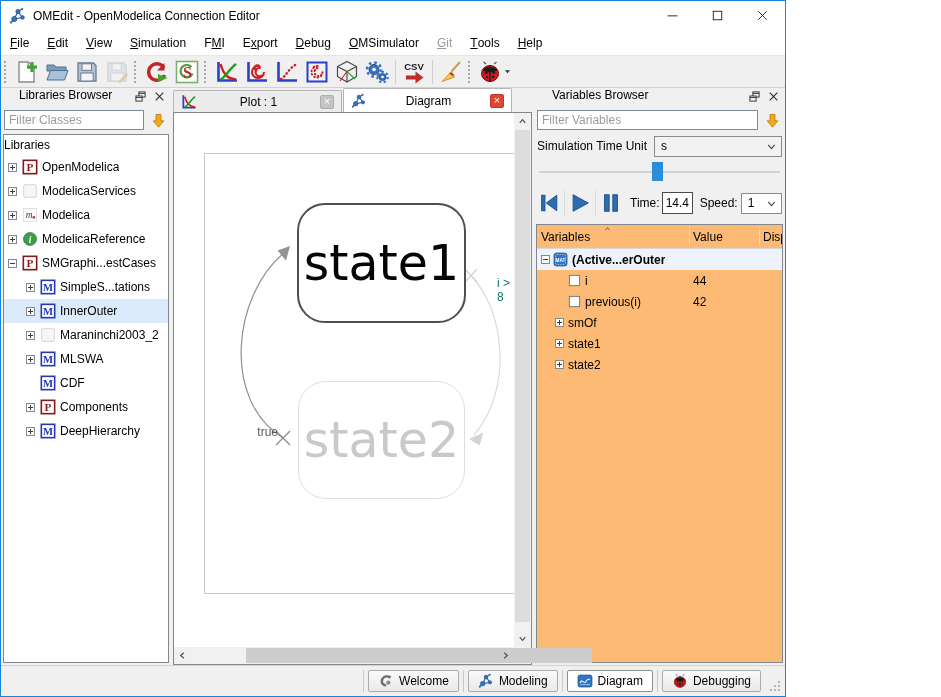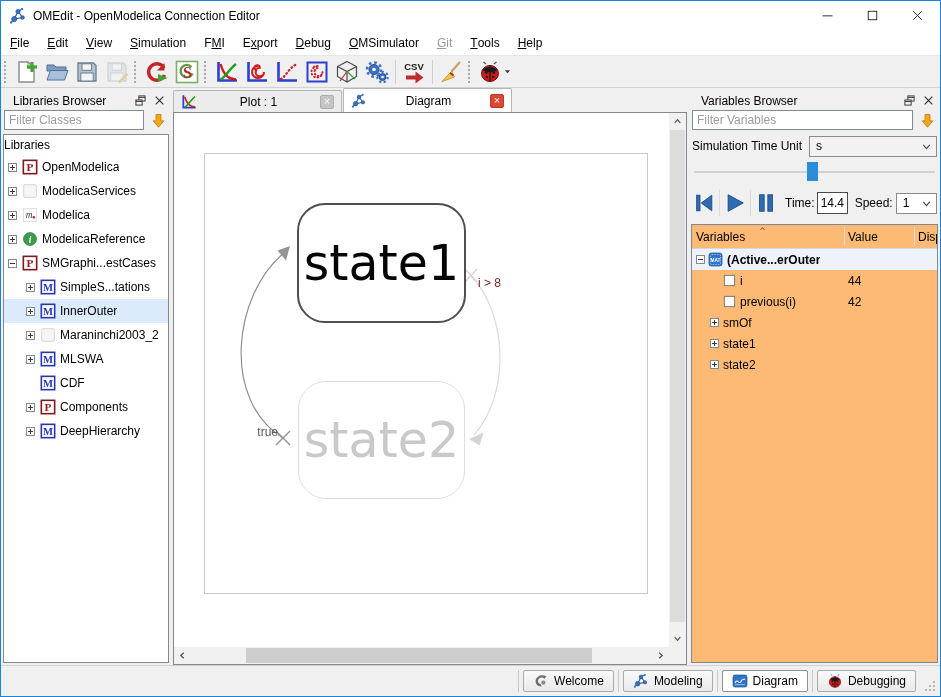--- a/index.html
+++ b/index.html
@@ -2,21 +2,21 @@
 <html style="--win-border: #1883d7; --sel: #dcebfb; --slider: #2b8dd9; --tabclose: #e0452f; --state-on: #4f4f4f; --state-off: #c9c9c9;"><head>
 <meta charset="utf-8">
 <style>
   *{box-sizing:border-box;margin:0;padding:0}
   html,body{width:941px;height:697px}
   body{font-family:"Liberation Sans",sans-serif;font-size:12px;color:#000;background:#fff}
   u{text-decoration:underline}
   .ic{display:inline-block;line-height:0;flex:none}
   .ic svg{width:100%;height:100%;display:block}
 
-  .window{width:941px;height:697px;border:1px solid var(--win-border,#1883d7);display:flex;flex-direction:column;background:#f0f0f0;position:relative;overflow:hidden}
+  .window{width:786px;height:697px;border:1px solid var(--win-border,#1883d7);display:flex;flex-direction:column;background:#f0f0f0;position:relative;overflow:hidden}
 
   
   .titlebar{flex:0 0 29px;background:#fff;display:flex;align-items:center}
   .titlebar .logo{width:18px;height:18px;margin:0 6px 0 8px}
   .titlebar .title{font-size:12px}
   .win-controls{margin-left:auto;display:flex;height:100%}
   .win-btn{width:45px;height:100%;display:flex;align-items:center;justify-content:center}
   .win-btn .ic{width:17px;height:17px}
 
   
@@ -35,21 +35,21 @@
   .tb-btn.dis{opacity:.45}
   .tb-btn.wide{width:auto;padding:0 2px}
 
   
   .main{flex:1;display:flex;min-height:0}
   .panel{display:flex;flex-direction:column;min-height:0}
   .panel.left{flex:0 0 170px;width:170px}
   .panel.right{flex:0 0 251px;width:251px}
   .center{flex:1;display:flex;flex-direction:column;margin:0 2px;min-width:0}
 
-  .dock-title{flex:0 0 20px;display:flex;align-items:flex-end;padding:0 4px 0 12px}
+  .dock-title{flex:0 0 20px;display:flex;align-items:flex-start;padding:0 4px 0 18px}
   .dock-title .t{flex:1;white-space:nowrap;overflow:hidden}
   .dock-btn{width:16px;height:16px;display:flex;align-items:center;justify-content:center;margin-left:3px}
   .dock-btn .ic{width:13px;height:13px}
 
   .filter-row{flex:0 0 24px;display:flex;align-items:center;padding:0 3px;gap:4px}
   .filter-input{flex:1;height:20px;border:1px solid #7e8b99;padding:0 4px;font:12px "Liberation Sans",sans-serif;min-width:0;background:#fff}
   .filter-input::placeholder{color:#9b9b9b}
   .arrow-btn{width:20px;height:20px;border:none;background:transparent;display:flex;align-items:center;justify-content:center;padding:0}
   .arrow-btn .ic{width:17px;height:17px}
 
@@ -82,21 +82,21 @@
   .vthumb{position:absolute;left:1px;right:1px;top:17px;height:492px;background:#dcdcdc}
   .hthumb{position:absolute;top:1px;bottom:1px;left:72px;width:346px;background:#cdcdcd}
 
   .model-extent{position:absolute;left:30px;top:40px;width:444px;height:441px;border:1px solid #c9c9c9}
   .trans-svg{position:absolute;left:0;top:0;width:497px;height:534px;z-index:1}
   .state{position:absolute;display:flex;align-items:center;justify-content:center;font-family:"DejaVu Sans",sans-serif;font-size:49px;background:#fff;z-index:2}
   .state1{left:123px;top:90px;width:169px;height:120px;border:2px solid var(--state-on,#4f4f4f);border-radius:28px;color:#050505}
   .state2{left:124px;top:268px;width:167px;height:118px;border:1px solid #dedede;border-radius:28px;color:var(--state-off,#c9c9c9)}
   .trans-label{position:absolute;z-index:3;font-size:12px}
   .true-label{left:70px;top:312px;width:34px;text-align:right;color:#5a5a5a}
-  .i8-label{left:304px;top:163px;color:#7f1d1d}
+  .i8-label{left:323px;top:163px;color:#0f766e}
 
   
   .sim-unit-row{flex:0 0 28px;display:flex;align-items:center;padding:0 3px}
   .sim-unit-label{flex:1}
   .combo{height:21px;border:1px solid #8a8a8a;display:flex;align-items:center;padding:0 3px 0 6px}
   .combo .cv{flex:1}
   .combo .ic{width:13px;height:13px}
   .sim-unit-combo{width:128px;background:#f2f2f2}
   .slider-row{flex:0 0 24px;position:relative;margin:0 5px}
   .slider-groove{position:absolute;left:0;right:0;top:11px;height:2px;background:#d2d2d2}

